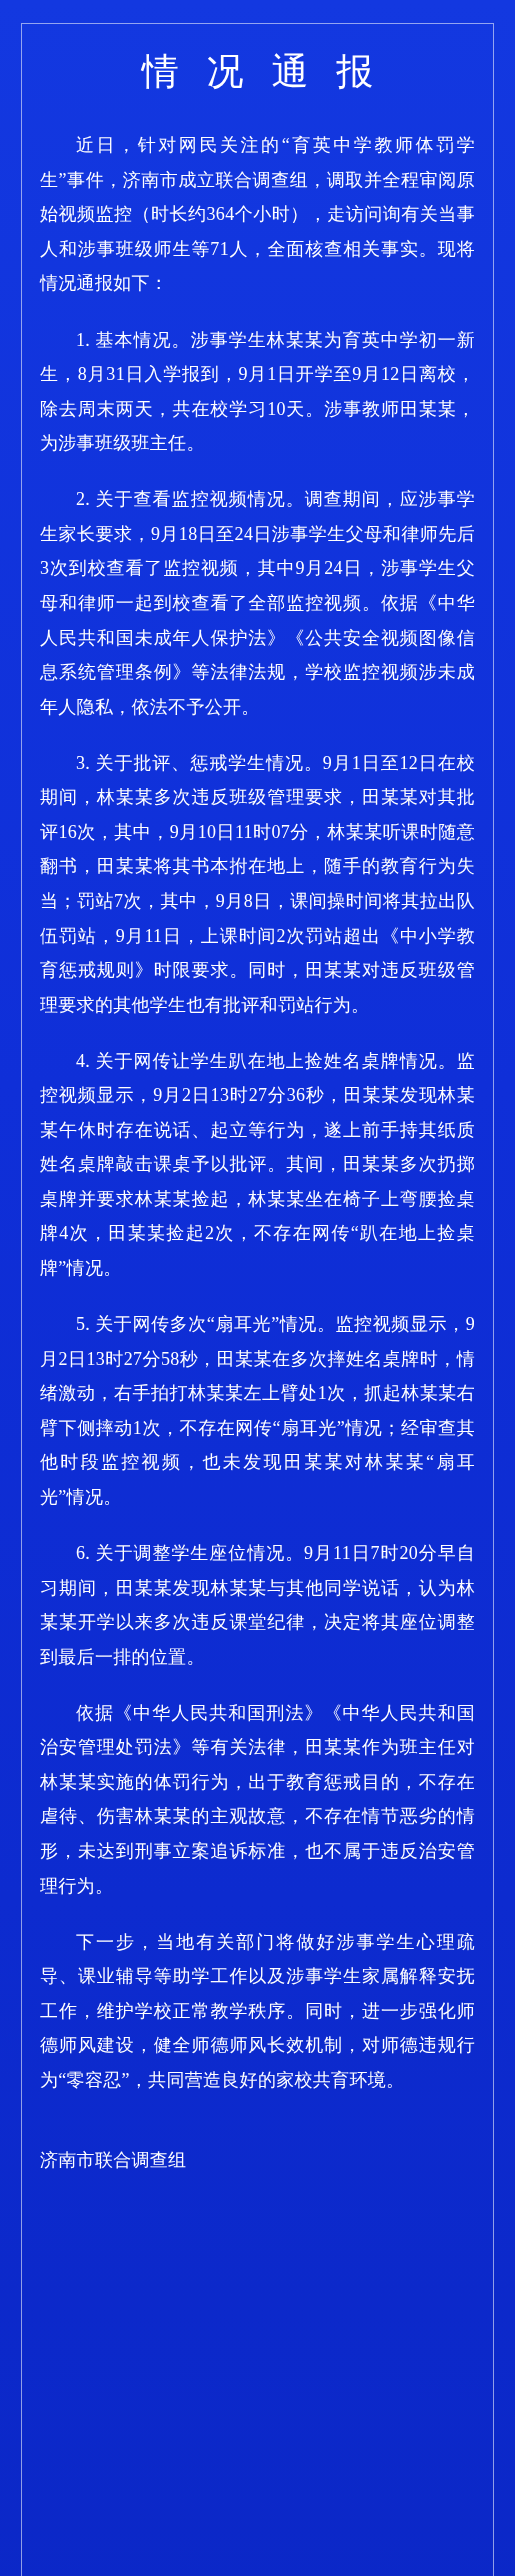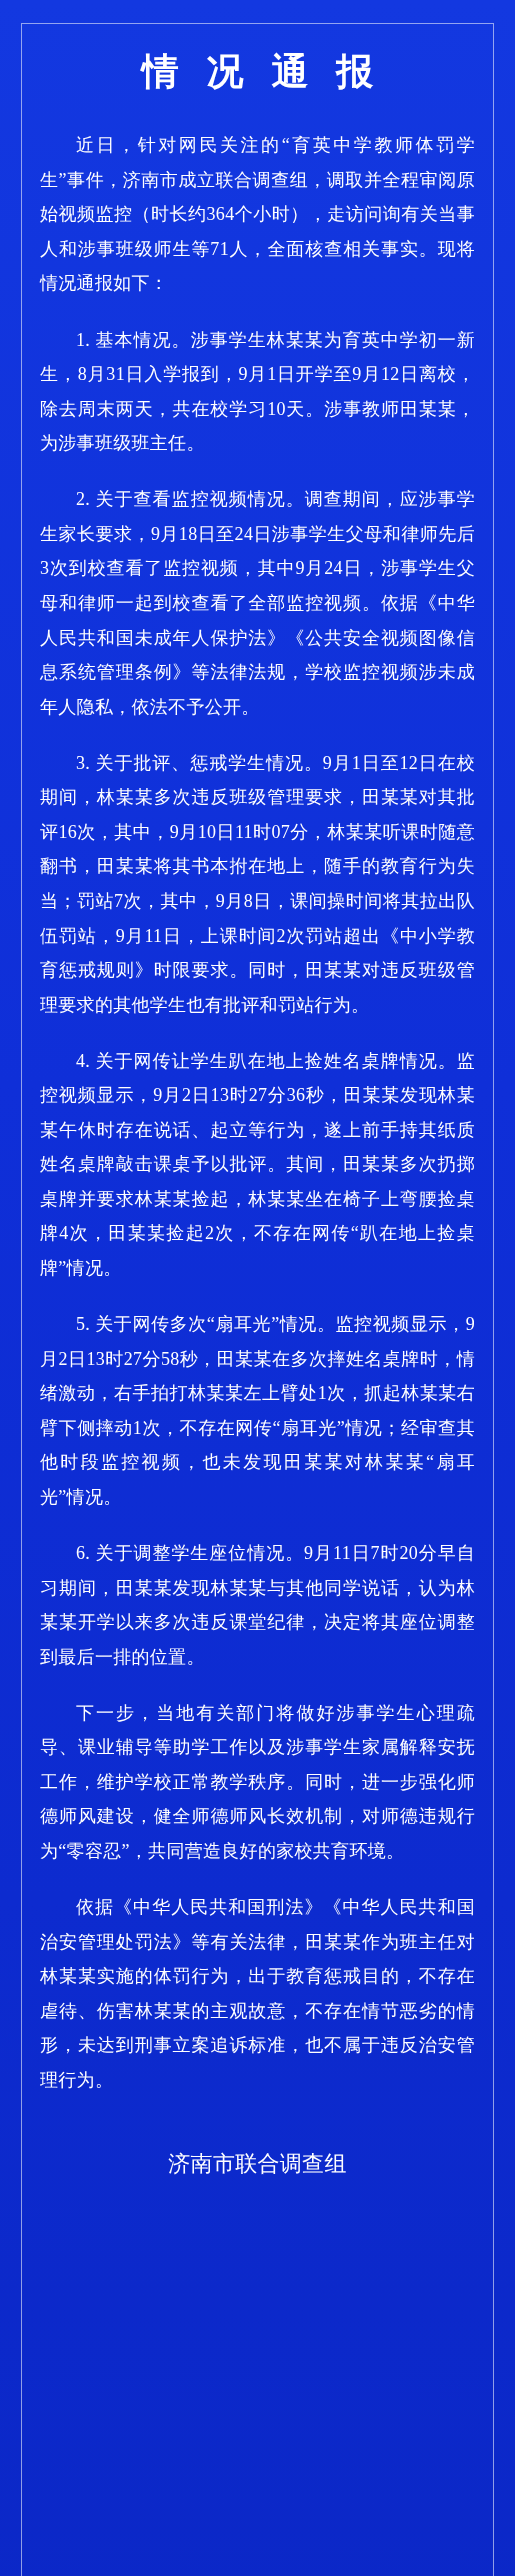--- a/index.html
+++ b/index.html
@@ -31,39 +31,39 @@
     pointer-events: none;
   }
   .content {
     position: relative;
     z-index: 2;
   }
   h1.title {
     margin: 0 0 33px 0;
     text-align: center;
     font-size: 37px;
-    font-weight: bold;
+    font-weight: normal;
     letter-spacing: 9.3px;
     text-indent: 9.3px;
     font-family: "Liberation Serif", serif;
     line-height: 1.25;
   }
   p.para {
     margin: 0 0 21.6px 0;
     font-size: 18px;
     line-height: 1.92;
     text-align: justify;
     text-justify: inter-ideograph;
     text-indent: 2em;
     letter-spacing: 0.3px;
   }
   .sign {
     margin-top: 46px;
-    text-align: center;
-    font-size: 22px;
+    text-align: left;
+    font-size: 18px;
     line-height: 1.95;
     letter-spacing: 0.3px;
   }
   .sign div {
     margin-bottom: 3.1px;
   }
 </style>
 </head>
 <body>
 
@@ -72,21 +72,21 @@
   <div class="content">
     <h1 class="title">情 况 通 报</h1>
 
     <p class="para">近日，针对网民关注的“育英中学教师体罚学生”事件，济南市成立联合调查组，调取并全程审阅原始视频监控（时长约364个小时），走访问询有关当事人和涉事班级师生等71人，全面核查相关事实。现将情况通报如下：</p>
     <p class="para">1. 基本情况。涉事学生林某某为育英中学初一新生，8月31日入学报到，9月1日开学至9月12日离校，除去周末两天，共在校学习10天。涉事教师田某某，为涉事班级班主任。</p>
     <p class="para">2. 关于查看监控视频情况。调查期间，应涉事学生家长要求，9月18日至24日涉事学生父母和律师先后3次到校查看了监控视频，其中9月24日，涉事学生父母和律师一起到校查看了全部监控视频。依据《中华人民共和国未成年人保护法》《公共安全视频图像信息系统管理条例》等法律法规，学校监控视频涉未成年人隐私，依法不予公开。</p>
     <p class="para">3. 关于批评、惩戒学生情况。9月1日至12日在校期间，林某某多次违反班级管理要求，田某某对其批评16次，其中，9月10日11时07分，林某某听课时随意翻书，田某某将其书本拊在地上，随手的教育行为失当；罚站7次，其中，9月8日，课间操时间将其拉出队伍罚站，9月11日，上课时间2次罚站超出《中小学教育惩戒规则》时限要求。同时，田某某对违反班级管理要求的其他学生也有批评和罚站行为。</p>
     <p class="para">4. 关于网传让学生趴在地上捡姓名桌牌情况。监控视频显示，9月2日13时27分36秒，田某某发现林某某午休时存在说话、起立等行为，遂上前手持其纸质姓名桌牌敲击课桌予以批评。其间，田某某多次扔掷桌牌并要求林某某捡起，林某某坐在椅子上弯腰捡桌牌4次，田某某捡起2次，不存在网传“趴在地上捡桌牌”情况。</p>
     <p class="para">5. 关于网传多次“扇耳光”情况。监控视频显示，9月2日13时27分58秒，田某某在多次摔姓名桌牌时，情绪激动，右手拍打林某某左上臂处1次，抓起林某某右臂下侧摔动1次，不存在网传“扇耳光”情况；经审查其他时段监控视频，也未发现田某某对林某某“扇耳光”情况。</p>
     <p class="para">6. 关于调整学生座位情况。9月11日7时20分早自习期间，田某某发现林某某与其他同学说话，认为林某某开学以来多次违反课堂纪律，决定将其座位调整到最后一排的位置。</p>
+    <p class="para">依据《中华人民共和国刑法》《中华人民共和国治安管理处罚法》等有关法律，田某某作为班主任对林某某实施的体罚行为，出于教育惩戒目的，不存在虐待、伤害林某某的主观故意，不存在情节恶劣的情形，未达到刑事立案追诉标准，也不属于违反治安管理行为。</p>
     <p class="para">下一步，当地有关部门将做好涉事学生心理疏导、课业辅导等助学工作以及涉事学生家属解释安抚工作，维护学校正常教学秩序。同时，进一步强化师德师风建设，健全师德师风长效机制，对师德违规行为“零容忍”，共同营造良好的家校共育环境。</p>
-    <p class="para">依据《中华人民共和国刑法》《中华人民共和国治安管理处罚法》等有关法律，田某某作为班主任对林某某实施的体罚行为，出于教育惩戒目的，不存在虐待、伤害林某某的主观故意，不存在情节恶劣的情形，未达到刑事立案追诉标准，也不属于违反治安管理行为。</p>
 
     <div class="sign">
       <div>济南市联合调查组</div>
     </div>
   </div>
 </div>
 
 
 </body></html>

